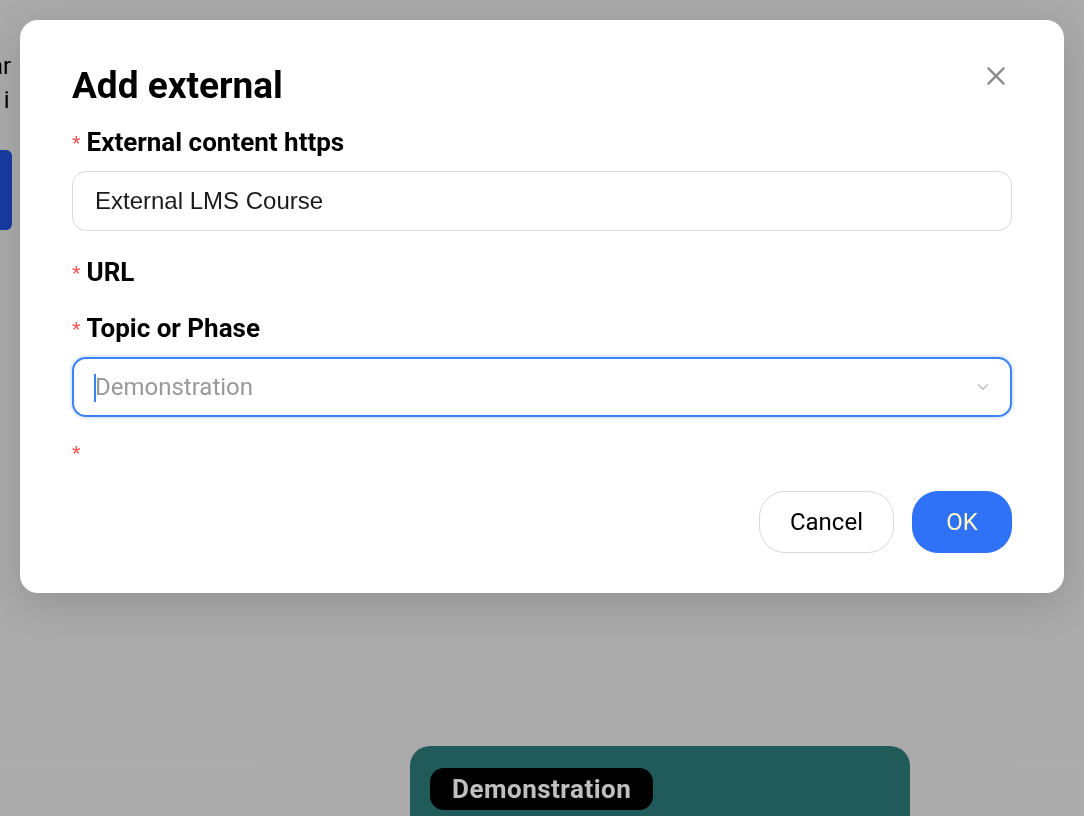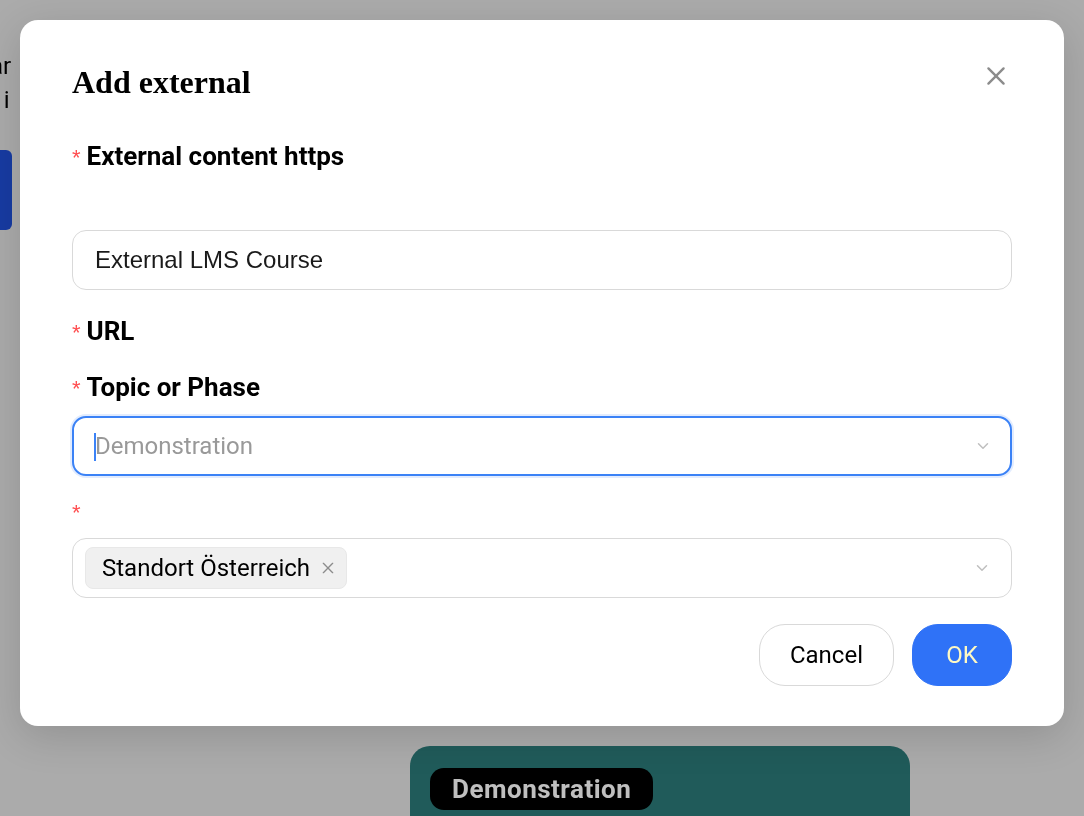--- a/index.html
+++ b/index.html
@@ -63,25 +63,24 @@
       position: absolute;
       top: 20px;
       left: 20px;
       right: 20px;
       background: #fff;
       border-radius: 18px;
       padding: 44px 52px 40px 52px;
       box-shadow: 0 10px 40px rgba(0,0,0,0.15);
     }
     .modal-title {
-      font-size: 32px;
+      font-size: 37px;
       font-weight: 700;
       color: #000;
-      margin-bottom: 40px;
-      font-family: Liberation Serif, serif;
+      margin-bottom: 20px;
     }
     .close-btn {
       position: absolute;
       top: 40px;
       right: 50px;
       width: 36px;
       height: 36px;
       cursor: pointer;
       color: #8c8c8c;
       display: flex;
@@ -116,21 +115,20 @@
     .text-input {
       width: 100%;
       height: 60px;
       border: 1px solid #d9d9d9;
       border-radius: 14px;
       padding: 0 22px;
       font-size: 24px;
       color: #1a1a1a;
       outline: none;
       background: #fff;
-      margin-top: 45px;
     }
     .select-wrap {
       position: relative;
       width: 100%;
     }
     .select-box {
       width: 100%;
       height: 60px;
       border: 1px solid #d9d9d9;
       border-radius: 14px;
@@ -293,40 +291,20 @@
           <polyline points="6 9 12 15 18 9"></polyline>
         </svg>
       </span>
     </div>
   </div>
 
   <div class="form-group">
     <div class="form-label">
       <span class="required-mark">*</span>
     </div>
-    <div class="select-wrap">
-      <div class="tag-select">
-        <div class="tag">
-          <span>Standort Österreich</span>
-          <span class="tag-remove">
-            <span>
-              <svg viewBox="0 0 24 24" fill="none" stroke="currentColor" stroke-width="2" stroke-linecap="round">
-                <line x1="5" y1="5" x2="19" y2="19"></line>
-                <line x1="19" y1="5" x2="5" y2="19"></line>
-              </svg>
-            </span>
-          </span>
-        </div>
-        <span class="chevron">
-          <svg viewBox="0 0 24 24" fill="none" stroke="currentColor" stroke-width="2" stroke-linecap="round" stroke-linejoin="round">
-            <polyline points="6 9 12 15 18 9"></polyline>
-          </svg>
-        </span>
-      </div>
-    </div>
   </div>
 
   <div class="modal-footer">
     <div class="btn btn-default">
       <span>Cancel</span>
     </div>
     <div class="btn btn-primary">
       <span>OK</span>
     </div>
   </div>

